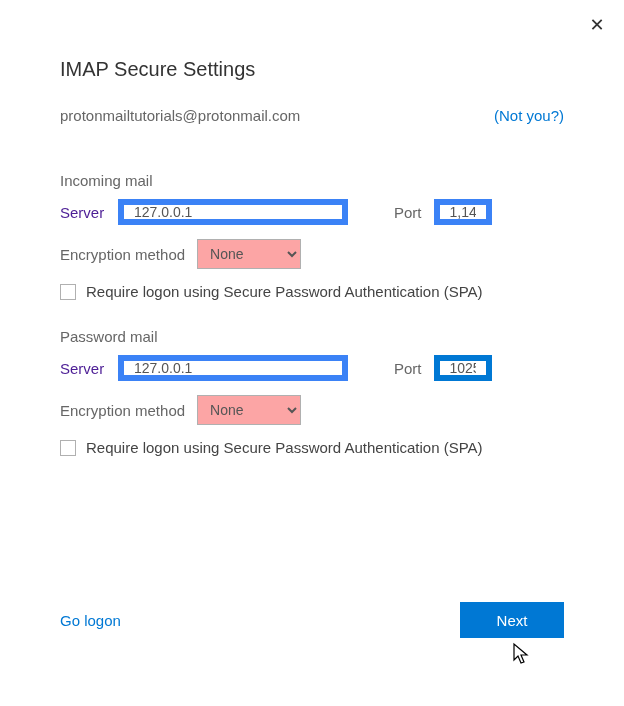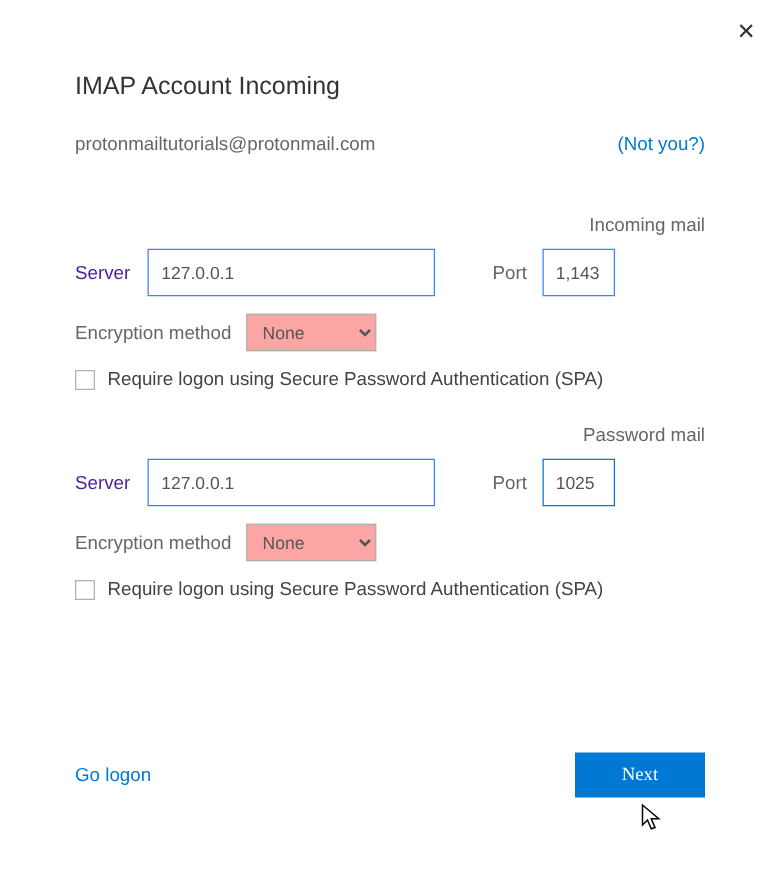--- a/index.html
+++ b/index.html
@@ -52,21 +52,20 @@
     .not-you {
       color: #0078d4;
       cursor: pointer;
       font-size: 15px;
       margin-top: 18px;
     }
     .section-label {
       font-size: 15px;
       color: #666;
       margin-bottom: 10px;
-      text-align: right;
     }
     .row {
       display: flex;
       align-items: center;
       margin-bottom: 14px;
     }
     .field-label {
       font-size: 15px;
       color: #4c1d95;
       width: 58px;
@@ -78,22 +77,22 @@
       margin-right: 12px;
     }
     .port-label {
       font-size: 15px;
       color: #666;
       margin-left: 46px;
       margin-right: 12px;
       text-align: center;
     }
     input[type="text"] {
-      height: 38px;
-      border: 1px solid #3b82f6;
+      height: 26px;
+      border: 6px solid #3b82f6;
       padding: 2px 10px;
       font-size: 14px;
       color: #555;
       font-family: inherit;
       outline: none;
     }
     .server-input { width: 230px; }
     .port-input { width: 58px; }
     .port-input.focused { border-color: #0078d4; }
     select {
@@ -137,39 +136,39 @@
       cursor: pointer;
     }
     .next-btn {
       background: #0078d4;
       color: #fff;
       border: none;
       width: 104px;
       height: 36px;
       font-size: 15px;
       cursor: pointer;
-      font-family: Liberation Serif, serif;
+      font-family: Liberation Sans, sans-serif;
     }
     .cursor {
       position: absolute;
       bottom: 40px;
       right: 92px;
       pointer-events: none;
     }
     .outgoing { margin-top: 8px; }
   </style>
 </head>
 <body>
 
 <button class="close-btn">
   <span>✕</span>
 </button>
 
 <div class="content">
-  <h1 class="title">IMAP Account Incoming</h1>
+  <h1 class="title">IMAP Secure Settings</h1>
 
   <div class="subtitle-row">
     <span class="email">protonmailtutorials@protonmail.com</span>
     <span class="not-you">(Not you?)</span>
   </div>
 
   <div class="section-label">Incoming mail</div>
 
   <div class="row">
     <span class="field-label">Server</span>

